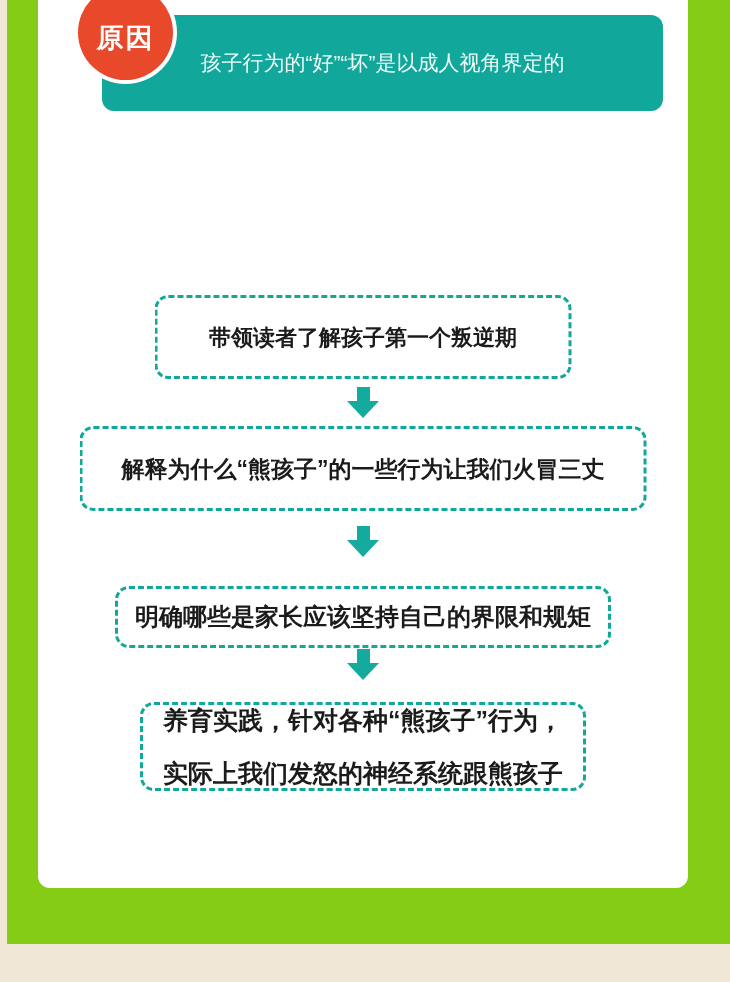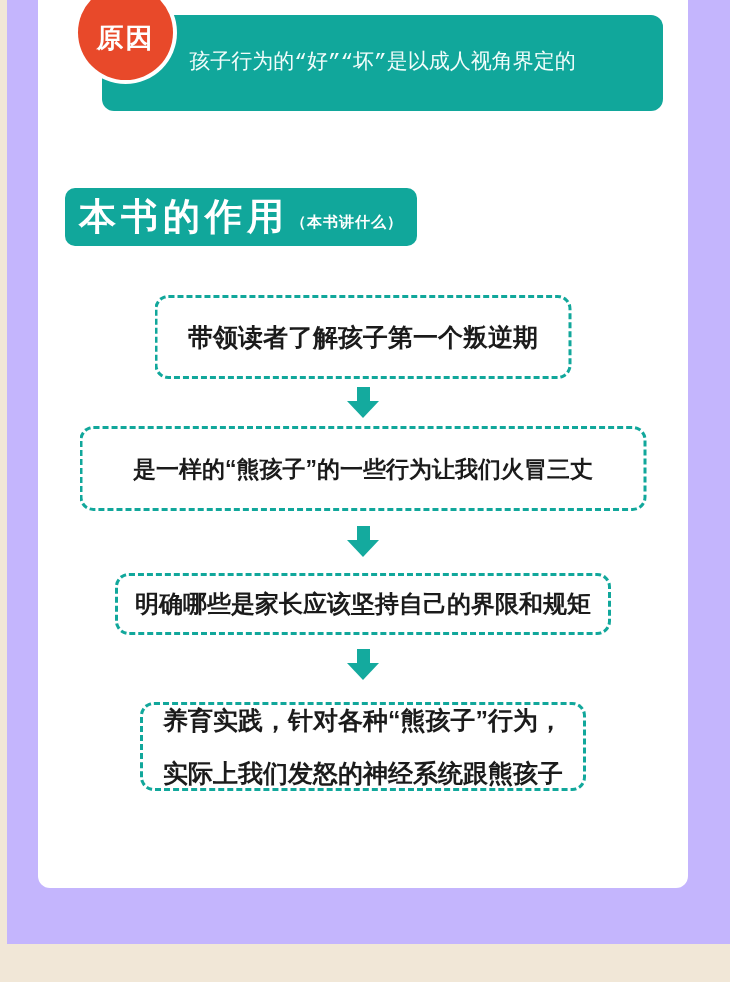--- a/index.html
+++ b/index.html
@@ -14,21 +14,21 @@
     height: 982px;
     background: #f1e7d7;
     overflow: hidden;
   }
   .teal-panel {
     position: absolute;
     left: 7px;
     top: 0;
     width: 723px;
     height: 944px;
-    background: #c4b5fd;
+    background: #84cc16;
   }
   .card {
     position: absolute;
     left: 31px;
     top: 0;
     width: 650px;
     height: 888px;
     background: #ffffff;
     border-radius: 0 0 12px 12px;
   }
@@ -60,21 +60,20 @@
     top: 15px;
     width: 561px;
     height: 96px;
     background: #11a79b;
     border-radius: 12px;
     display: flex;
     flex-direction: column;
     align-items: center;
     justify-content: center;
     z-index: 2;
-    font-family: Liberation Mono, monospace;
   }
   .reason-line {
     color: #f2fdfb;
     font-size: 21px;
     line-height: 38px;
     white-space: nowrap;
   }
   
   .heading-box {
     position: absolute;
@@ -116,25 +115,25 @@
     flex-direction: column;
     align-items: center;
     justify-content: center;
     box-sizing: border-box;
     color: #1b1b1b;
     font-weight: bold;
     text-align: center;
   }
   .step-line { white-space: nowrap; }
   .step-1 { top: 295px; width: 417px; height: 84px; }
-  .step-1 .step-line { font-size: 25px; line-height: 37px; }
+  .step-1 .step-line { font-size: 22px; line-height: 37px; }
   .step-2 { top: 426px; width: 567px; height: 85px; }
   .step-2 .line-1 { font-size: 23px; line-height: 36px; }
   .step-2 .line-2 { font-size: 19px; line-height: 31px; }
-  .step-3 { top: 573px; width: 496px; height: 62px; }
+  .step-3 { top: 586px; width: 496px; height: 62px; }
   .step-3 .step-line { font-size: 24px; }
   .step-4 { top: 702px; width: 446px; height: 89px; gap: 15px; }
   .step-4 .step-line { font-size: 25px; line-height: 38px; }
   
   .flow-arrow {
     position: absolute;
     left: 50%;
     transform: translateX(-50%);
     display: flex;
     flex-direction: column;
@@ -165,36 +164,32 @@
     <div class="card">
 
       <div class="reason-badge">
         <span class="reason-badge-text">原因</span>
       </div>
 
       <div class="reason-box">
         <div class="reason-line">孩子行为的“好”“坏”是以成人视角界定的</div>
       </div>
 
-      <div class="heading-box">
-        <span class="heading-title">本书的作用</span>
-        <span class="heading-sub">（本书讲什么）</span>
-      </div>
 
       <div class="step step-1">
         <div class="step-line line-1">带领读者了解孩子第一个叛逆期</div>
       </div>
 
       <div class="flow-arrow arrow-1">
         <span class="arrow-stem"></span>
         <span class="arrow-head"></span>
       </div>
 
       <div class="step step-2">
-        <div class="step-line line-1">是一样的“熊孩子”的一些行为让我们火冒三丈</div>
+        <div class="step-line line-1">解释为什么“熊孩子”的一些行为让我们火冒三丈</div>
       </div>
 
       <div class="flow-arrow arrow-2">
         <span class="arrow-stem"></span>
         <span class="arrow-head"></span>
       </div>
 
       <div class="step step-3">
         <div class="step-line line-1">明确哪些是家长应该坚持自己的界限和规矩</div>
       </div>

